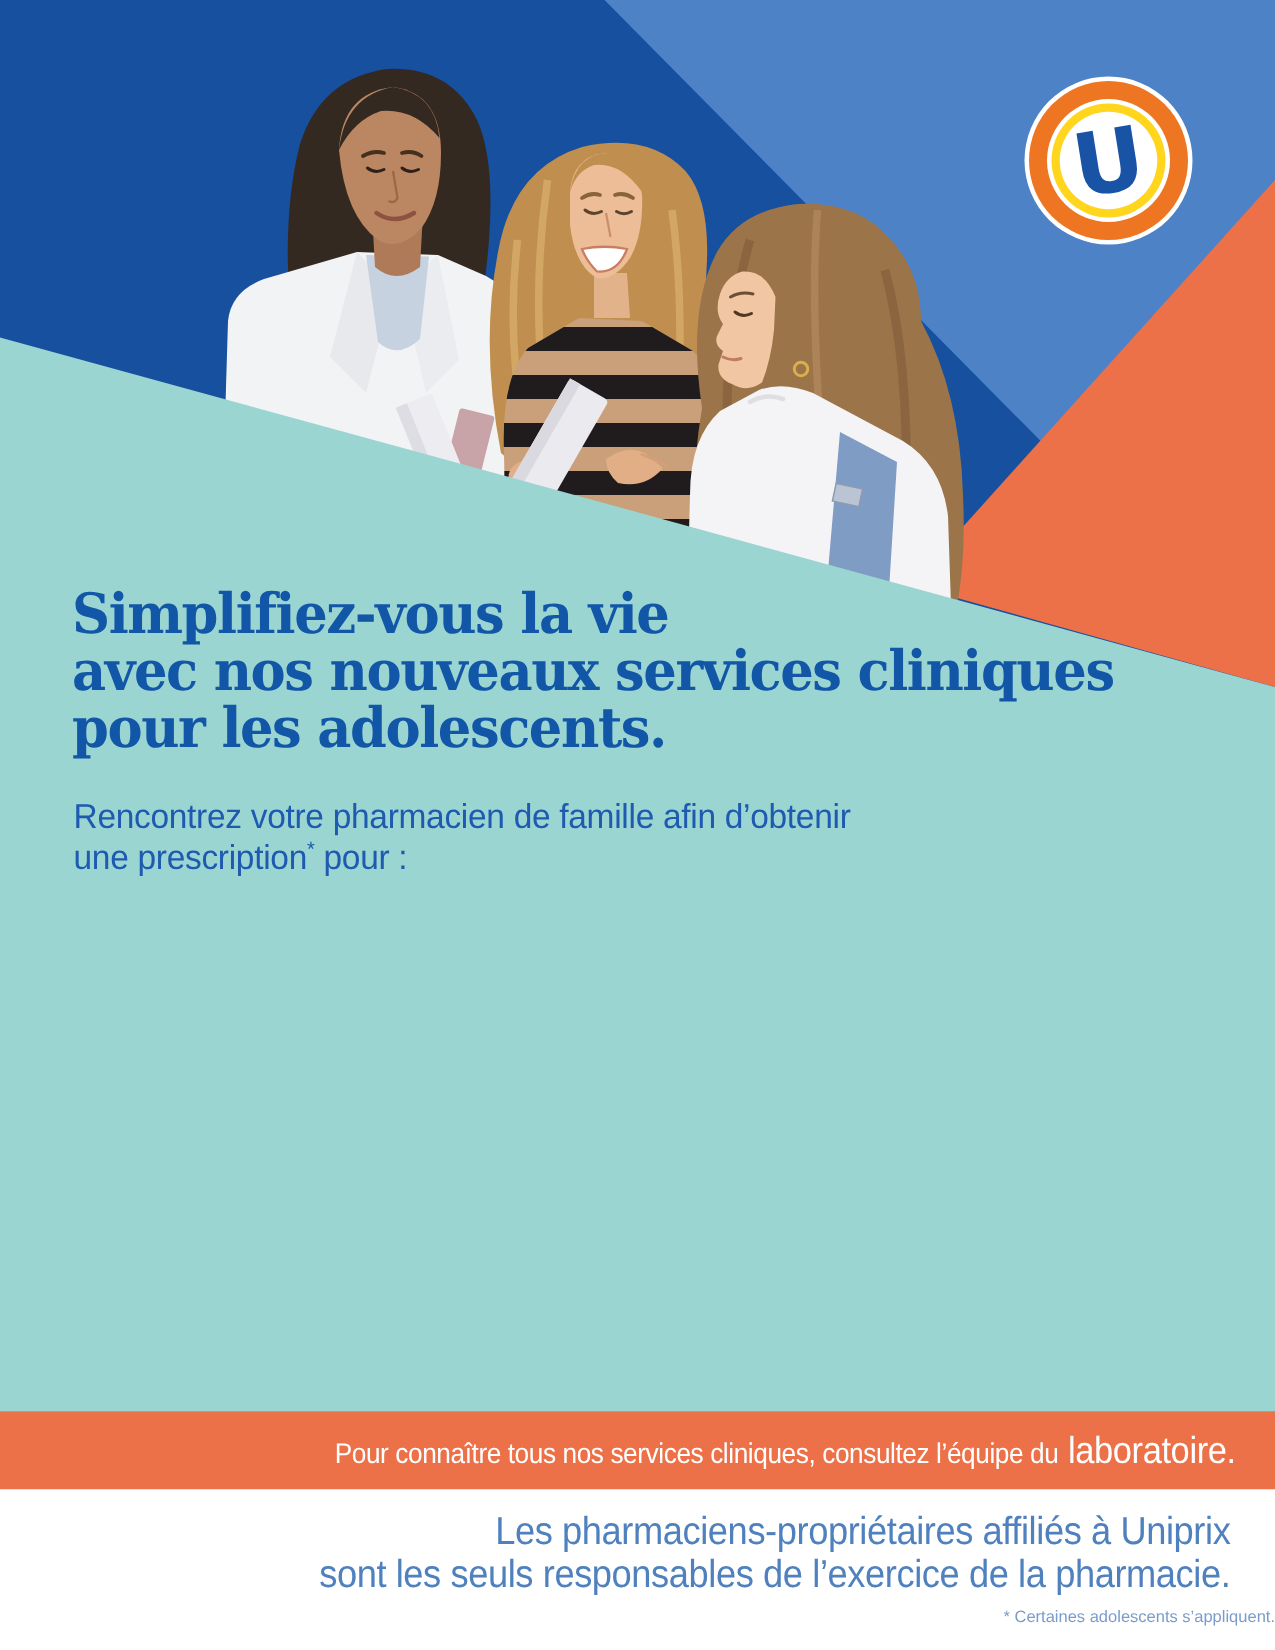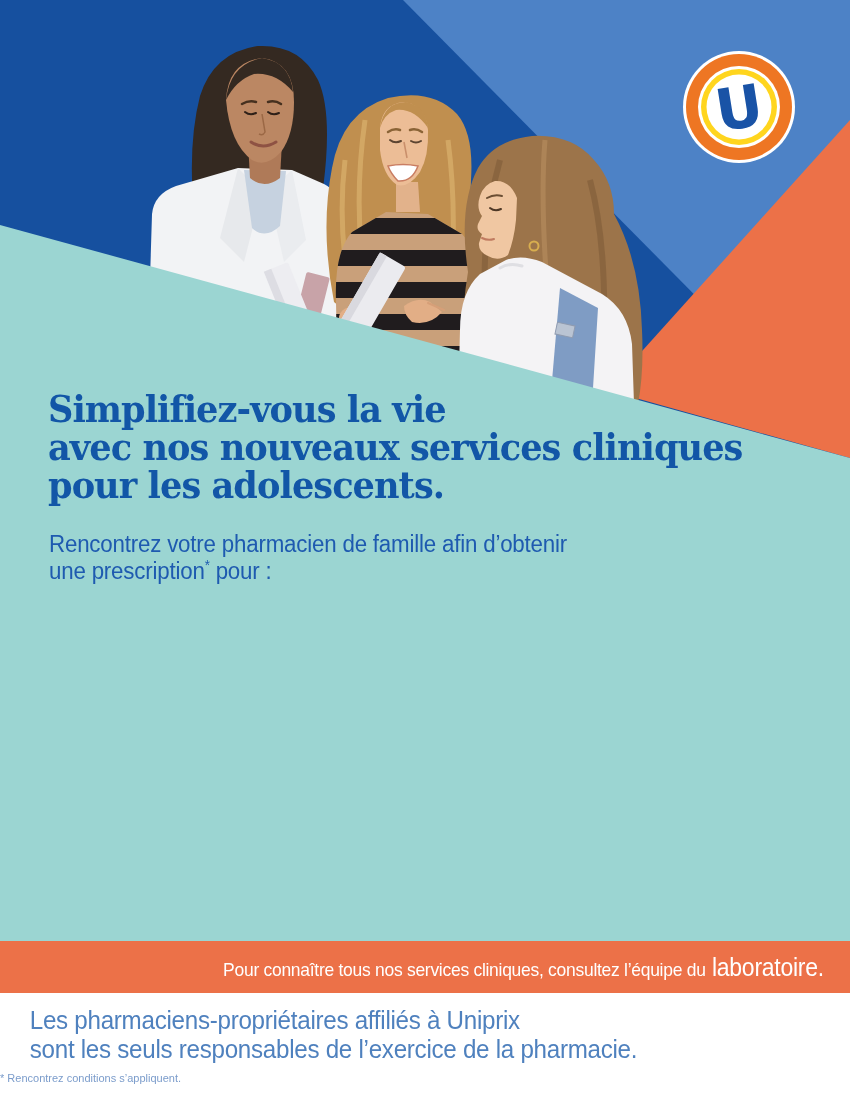--- a/index.html
+++ b/index.html
@@ -12,21 +12,21 @@
   .subheadline{position:absolute;left:49px;top:531px;color:#1E5AB0;
                font-size:23px;line-height:27px;letter-spacing:-0.2px;
                transform:scaleX(.97);transform-origin:0 0;}
   .subheadline sup{font-size:60%;vertical-align:super;line-height:0;}
   .banner{position:absolute;left:0;top:941px;width:850px;height:52px;background:#EC7148;
           display:flex;align-items:center;justify-content:flex-end;}
   .banner-text{color:#ffffff;font-size:19px;letter-spacing:-0.3px;white-space:nowrap;
                transform:scaleX(.92);transform-origin:50% 50%;}
   .banner-big{font-size:25px;margin-left:2px;}
   .footer{position:absolute;left:0;top:993px;width:850px;height:107px;background:#ffffff;
-          text-align:left;padding-top:13px;box-sizing:border-box;}
+          text-align:right;padding-top:13px;box-sizing:border-box;}
   .footer-scale{color:#4F81BE;font-size:26px;line-height:29px;letter-spacing:-0.3px;
                 transform:scaleX(.93);transform-origin:50% 0;}
   .fine-print{margin-top:8px;color:#7B9CCB;font-size:11px;}
 </style>
 </head>
 <body>
 
 <div class="page">
 
   <svg class="art" width="850" height="1100" viewBox="0 0 850 1100" aria-hidden="true">
@@ -138,16 +138,16 @@
 
   <div class="banner">
     <div class="banner-text"><span>Pour connaître tous nos services cliniques, consultez l’équipe du </span><span class="banner-big">laboratoire.</span></div>
   </div>
 
   <div class="footer">
     <div class="footer-scale">
       <div>Les pharmaciens-propriétaires affiliés à Uniprix</div>
       <div>sont les seuls responsables de l’exercice de la pharmacie.</div>
     </div>
-    <div class="fine-print">* Rencontrez conditions s’appliquent.</div>
+    <div class="fine-print">* Certaines adolescents s’appliquent.</div>
   </div>
 
 </div>
 
 </body></html>

